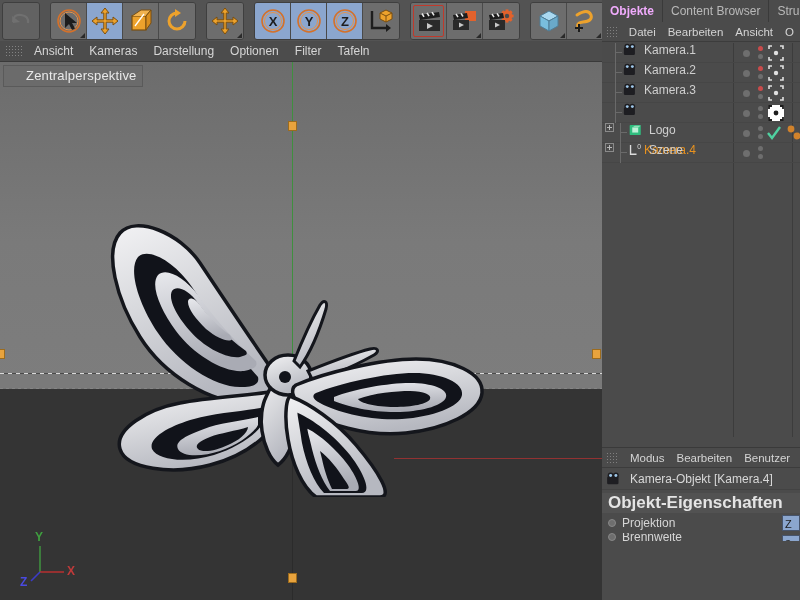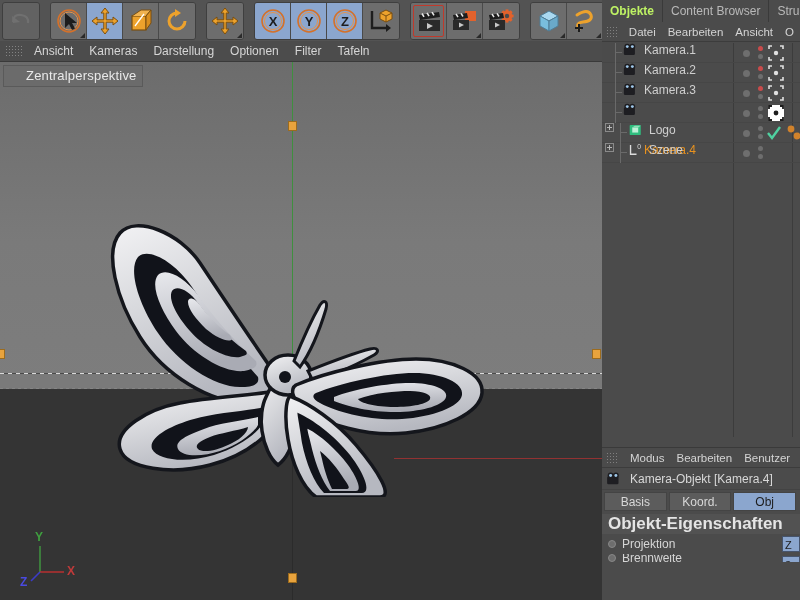--- a/index.html
+++ b/index.html
@@ -145,21 +145,21 @@
     display:flex; align-items:flex-end; height:22px;
     background:#3f3f3f;
   }
   .tab{
     height:22px; line-height:22px;
     padding:0 8px; font-size:12px; color:#b9b9b9;
     background:#4b4b4b;
     border-right:1px solid #3a3a3a;
     white-space:nowrap;
   }
-  .tab.active{ color:#bef264; background:#4b4b4b; font-weight:bold; }
+  .tab.active{ color:#f0abfc; background:#4b4b4b; font-weight:bold; }
   .menurow{
     display:flex; align-items:center; height:20px;
     background:#4b4b4b;
     border-bottom:1px solid #3c3c3c;
   }
   .menurow .grip{
     width:13px;height:11px;margin:0 5px 0 4px;
     background-image:radial-gradient(#8d8d8d .6px, transparent .7px);
     background-size:3px 3px; opacity:.8;
   }
@@ -730,25 +730,20 @@
         <svg class="objico" viewBox="0 0 20 16">
           <rect x="1" y="5" width="13" height="9" rx="1.5" fill="#1e1e22"></rect>
           <circle cx="5" cy="4" r="3.4" fill="#1e1e22"></circle>
             <circle cx="11" cy="4" r="3.4" fill="#1e1e22"></circle>
           <circle cx="5" cy="4" r="1.7" fill="#9fc7e8"></circle>
             <circle cx="11" cy="4" r="1.7" fill="#9fc7e8"></circle>
         </svg>
         <span class="txt">Kamera-Objekt [Kamera.4]</span>
       </div>
 
-      <div class="am-tabs">
-        <div class="am-tab">Basis</div>
-        <div class="am-tab">Koord.</div>
-        <div class="am-tab active">Obj</div>
-      </div>
 
       <div class="am-section">Objekt-Eigenschaften</div>
 
       <div class="am-prop">
         <span class="radio"></span>
         <span class="plabel">Projektion</span>
         <span class="dotted"></span>
         <span class="am-field">Z</span>
       </div>
 

